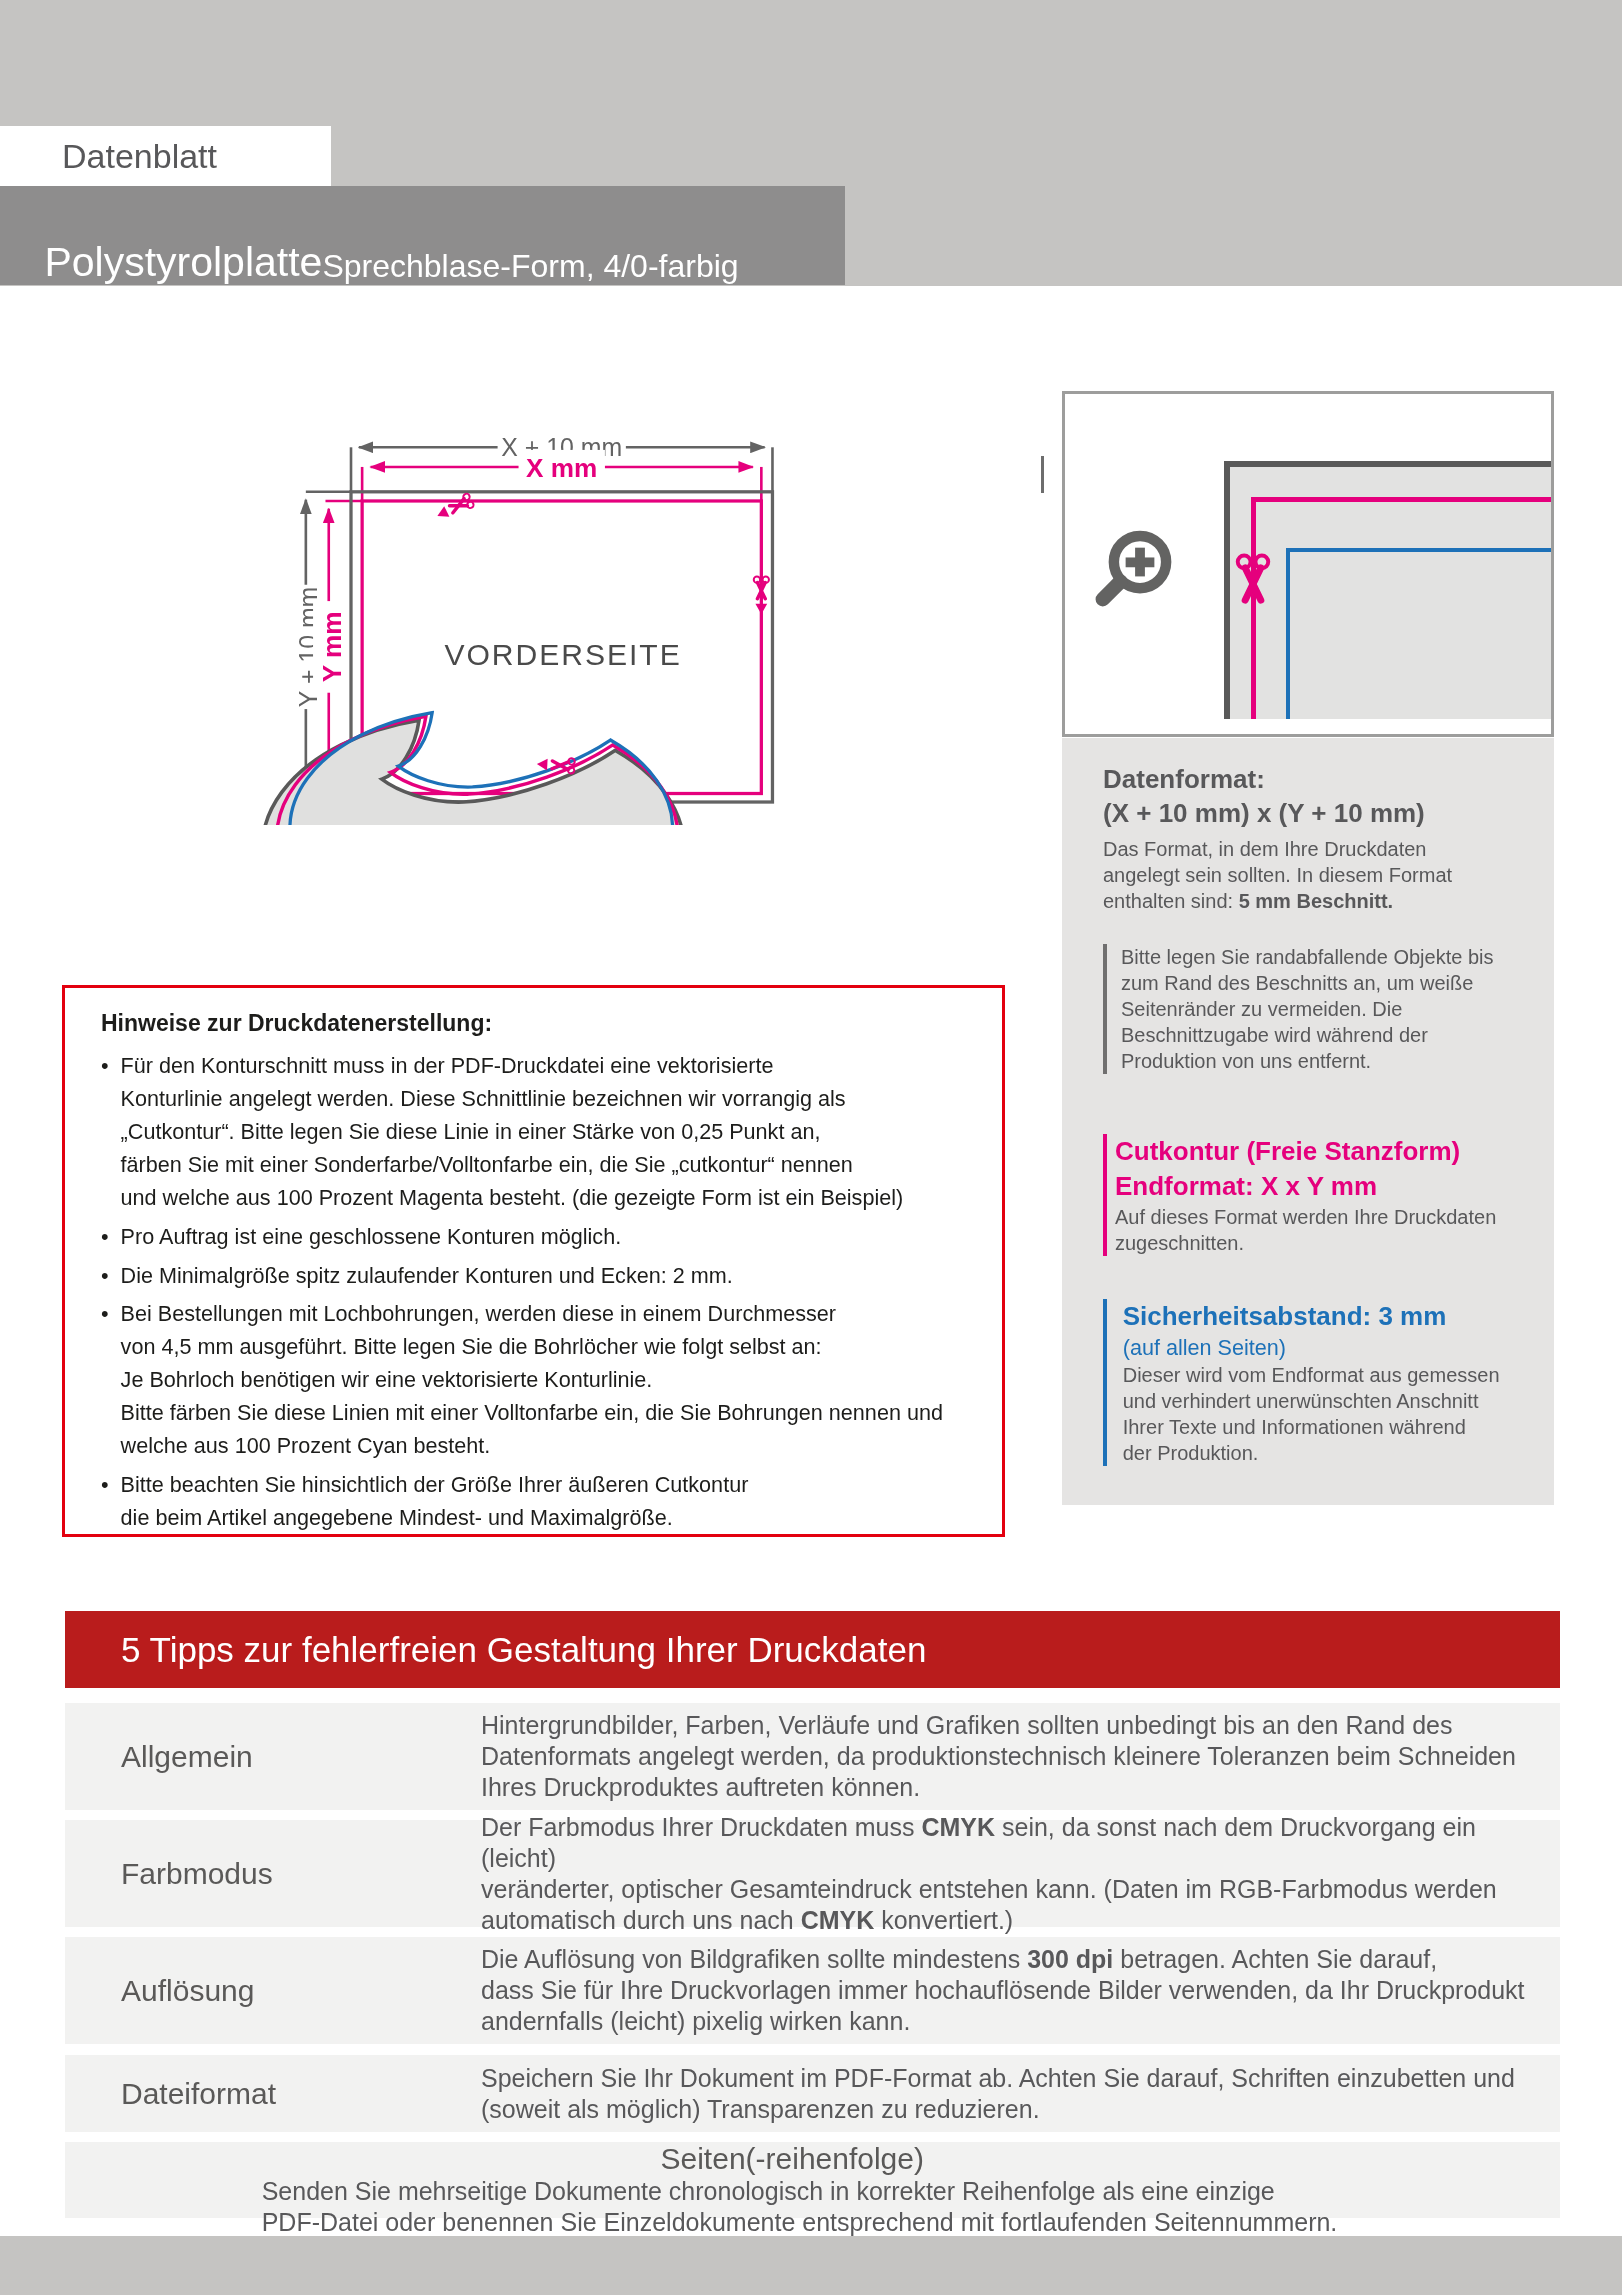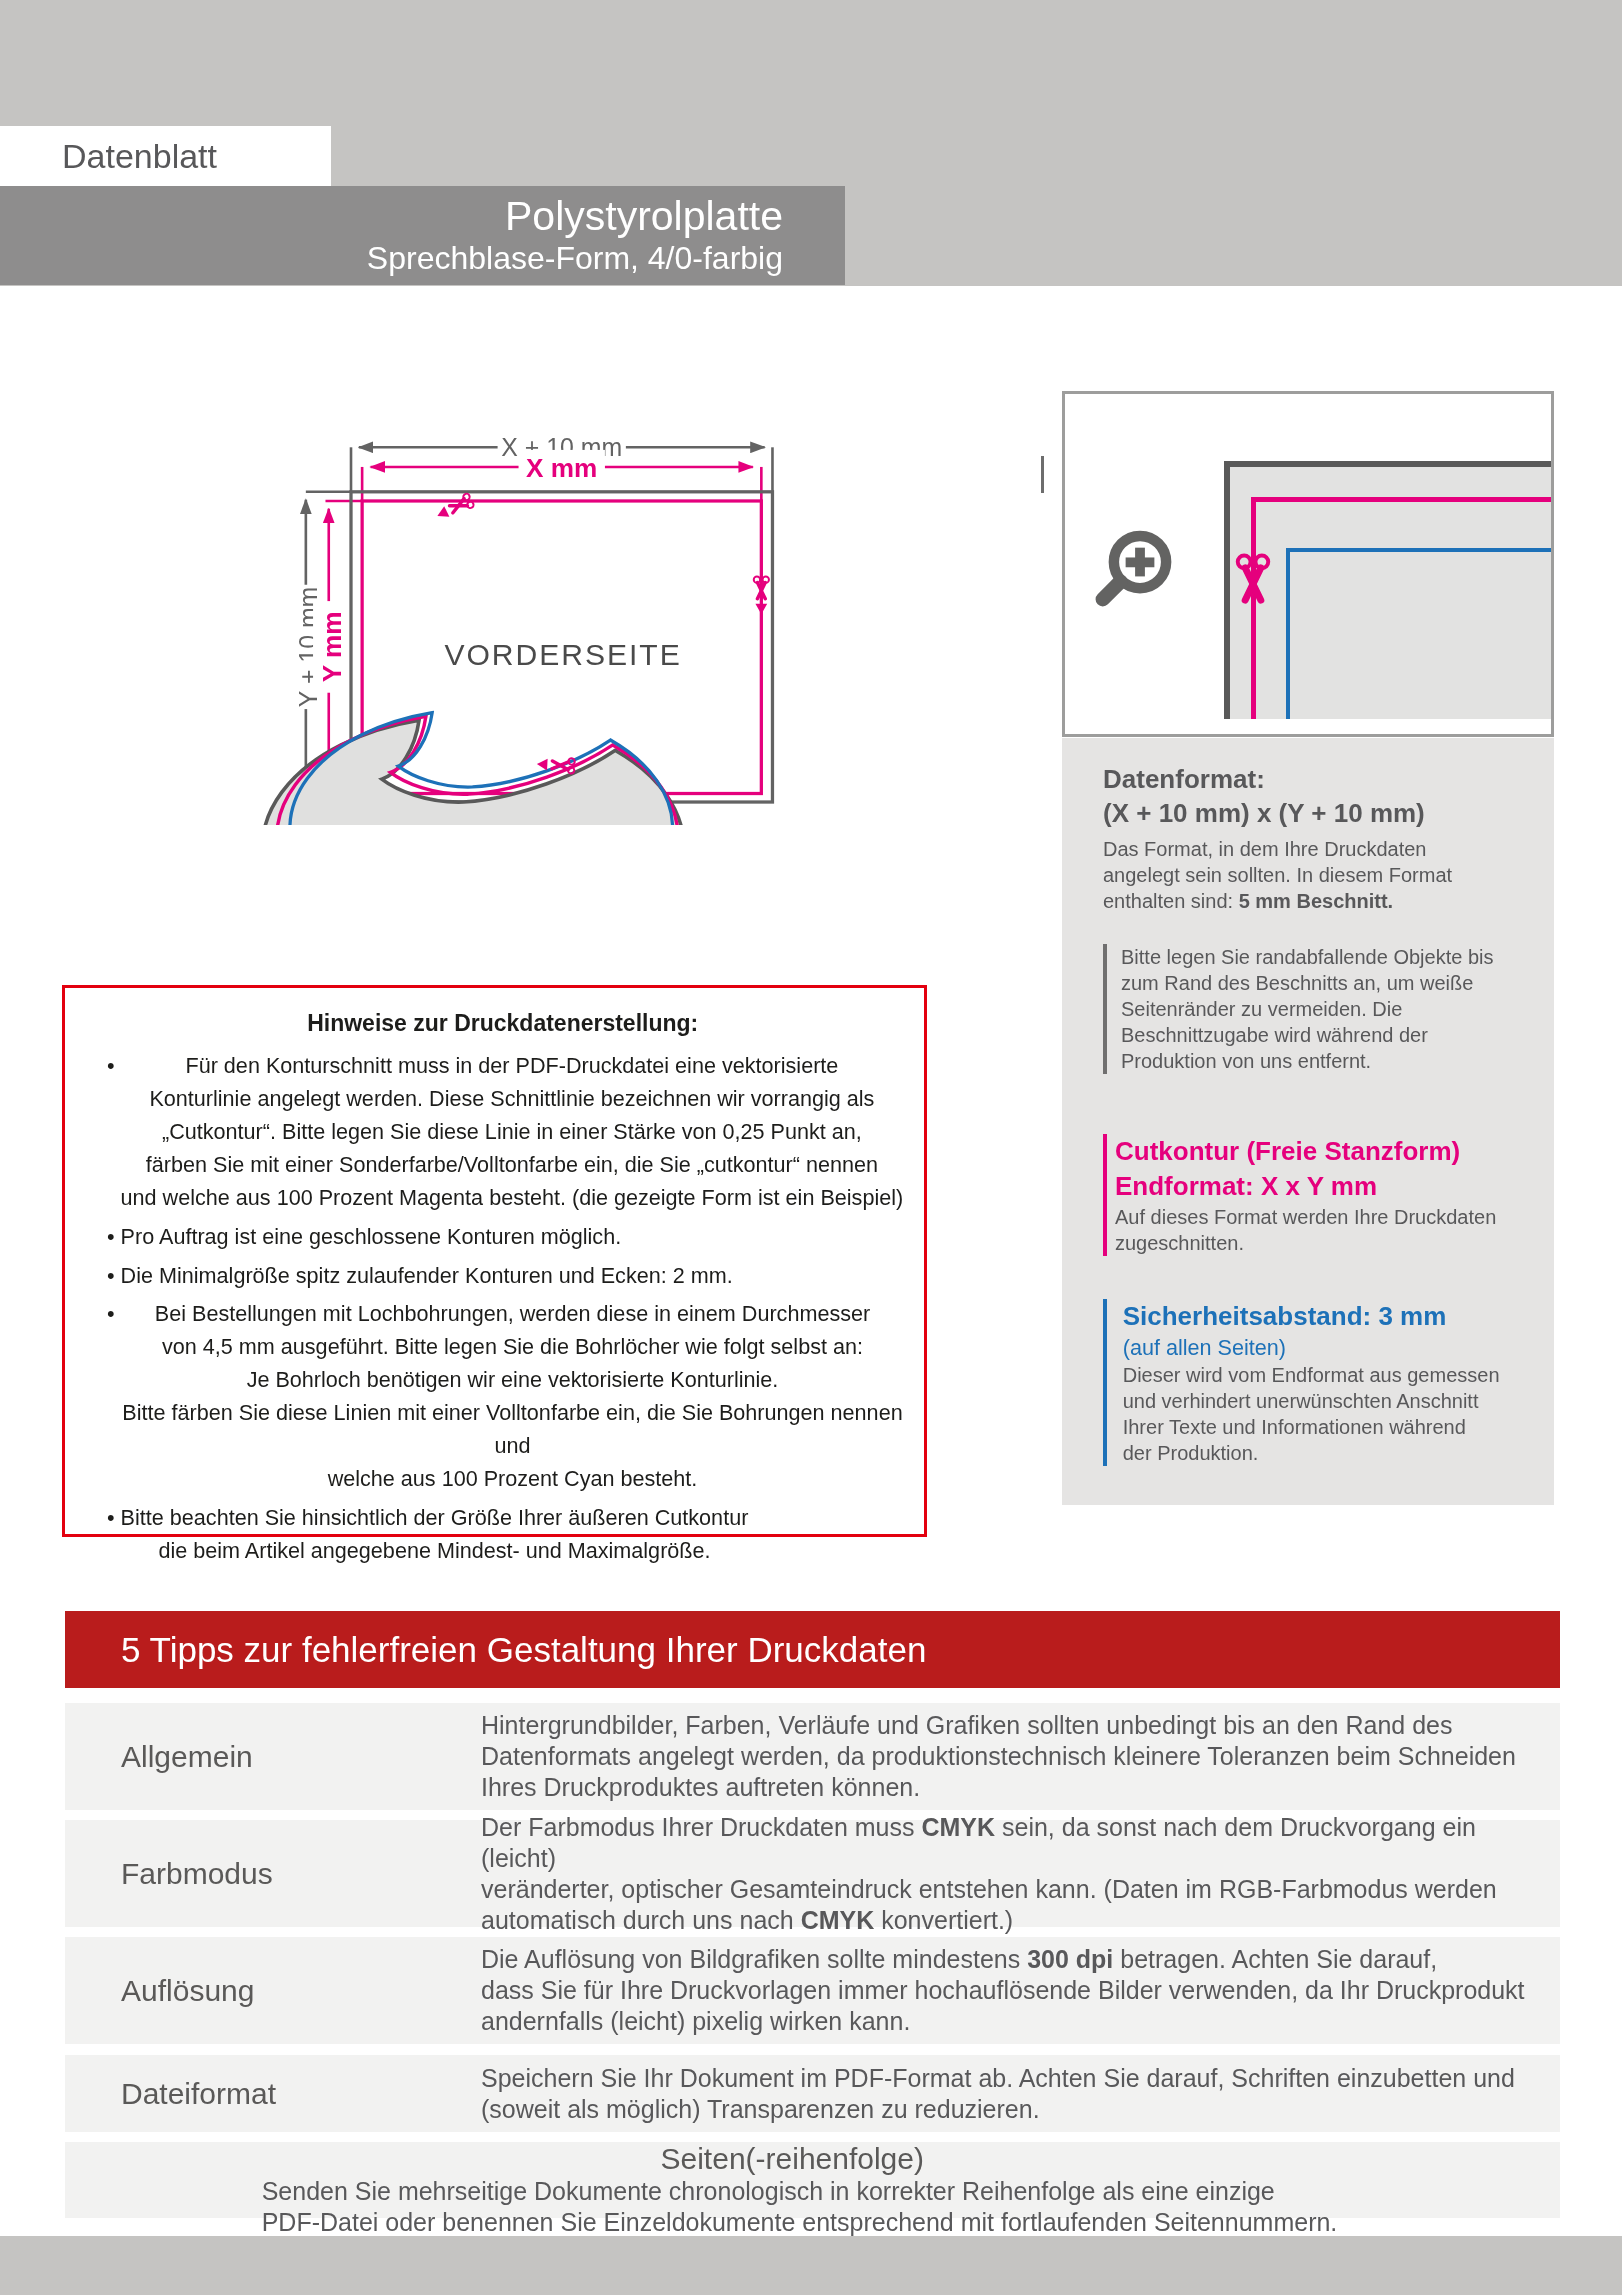--- a/index.html
+++ b/index.html
@@ -6,21 +6,21 @@
   .page{position:relative;width:1623px;height:2295px;background:#ffffff;
         font-family:"Liberation Sans", sans-serif;overflow:hidden;color:#58585a;}
   .abs{position:absolute;}
 
   
   .top-band{left:0;top:0;width:1623px;height:286px;background:#c5c4c2;}
   .brand-box{left:0;top:126px;width:331px;height:60px;background:#ffffff;
              display:flex;align-items:center;}
   .brand-box span{font-size:34px;color:#58585a;padding-left:62px;}
   .header-band{left:0;top:186px;width:845px;height:99px;background:#8e8d8d;
-               display:flex;flex-direction:column;justify-content:center;align-items:flex-end;
+               display:flex;flex-direction:row;justify-content:center;align-items:flex-end;
                padding-right:62px;box-sizing:border-box;}
   .product-title{font-size:41px;color:#ffffff;line-height:1.1;}
   .product-subtitle{font-size:32px;color:#ffffff;line-height:1.2;}
 
   
   .diagram{left:262px;top:406px;width:589px;height:419px;}
   .dimg{font-size:38px;fill:#636363;}
   .dimm{font-size:40px;font-weight:bold;fill:#e5007d;}
   .vs{font-size:46px;fill:#4a4a4a;letter-spacing:3px;}
   svg text{text-anchor:middle;}
@@ -46,22 +46,22 @@
   .p-body{margin-top:6.5px;}
   .p-note{margin-top:30px;border-left:4.6px solid #706f6f;padding-left:14px;}
   .sec-cut{margin-top:60px;border-left:4.6px solid #e5007d;padding-left:8px;}
   .sec-cut .t1,.sec-cut .t2{font-size:26px;font-weight:bold;color:#e5007d;line-height:35px;}
   .sec-safe{margin-top:43px;border-left:4.6px solid #1d71b8;padding-left:15.7px;}
   .sec-safe .t1{font-size:26px;font-weight:bold;color:#1d71b8;line-height:34px;}
   .sec-safe .t2{font-size:21.6px;color:#1d71b8;line-height:29px;}
   .pre{white-space:pre-line;}
 
   
-  .notes-box{left:62px;top:985px;width:865px;height:552px;border:3.9px solid #e3000f;
-             background:#fff;box-sizing:border-box;padding:22px 19.6px 0 36px;color:#1d1d1b;text-align:center;}
+  .notes-box{left:62px;top:985px;width:943px;height:552px;border:3.9px solid #e3000f;
+             background:#fff;box-sizing:border-box;padding:22px 19.6px 0 36px;color:#1d1d1b;}
   .nb-head{font-size:23px;font-weight:bold;margin-bottom:11.8px;}
   .nb-item{display:flex;font-size:21.6px;line-height:33px;margin-top:5.9px;}
   .nb-dot{width:19.6px;flex:none;}
   .nb-text{white-space:pre-line;}
 
   
   .tips-banner{left:65px;top:1611px;width:1495px;height:77px;background:#b91c1c;
                display:flex;align-items:center;}
   .tips-banner span{color:#fff;font-size:35px;padding-left:56px;}
   .tip-row{left:65px;width:1495px;background:#f2f2f1;display:flex;align-items:center;}

